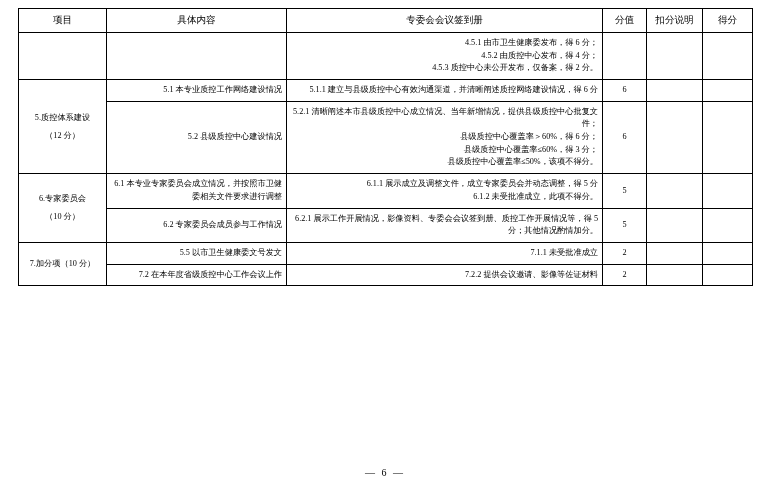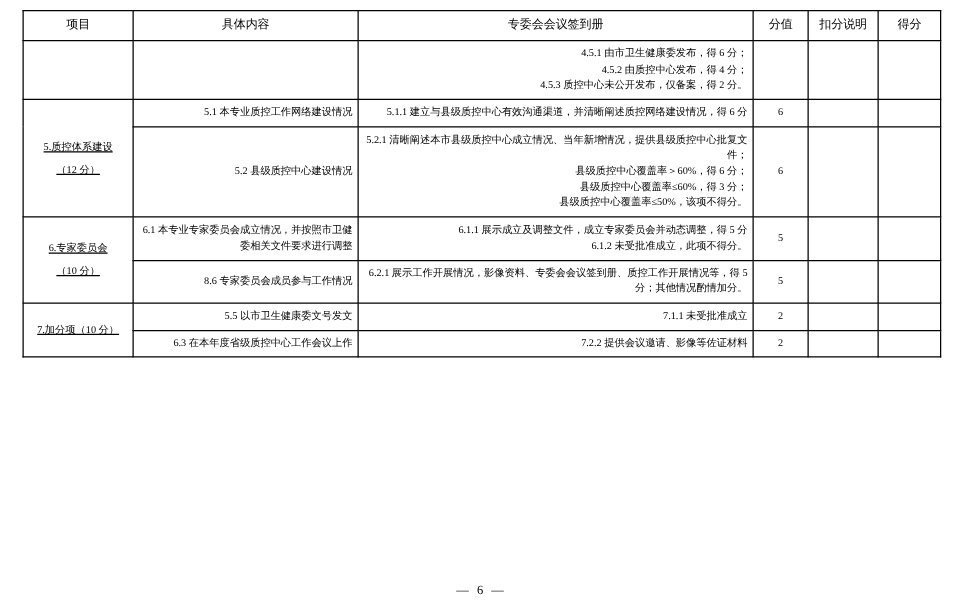--- a/index.html
+++ b/index.html
@@ -55,21 +55,20 @@
 
   .crit-lines > div {
     margin: 0;
     padding: 0;
   }
   .cellpad { padding: 5px 5px; }
 
   .itemcell {
     text-align: center;
     line-height: 2.2;
-    text-decoration: underline;
   }
 
   .pagenum {
     position: absolute;
     left: 0;
     right: 0;
     bottom: 8px;
     text-align: center;
     font-size: 10px;
     letter-spacing: 2px;
@@ -159,21 +158,21 @@
             <div>6.1.1 展示成立及调整文件，成立专家委员会并动态调整，得 5 分</div>
             <div>6.1.2 未受批准成立，此项不得分。</div>
           </div>
         </td>
         <td class="ctr mid">5</td>
         <td class="ctr mid"></td>
         <td class="ctr mid"></td>
       </tr>
 
       <tr>
-        <td class="lft mid">8.6 专家委员会成员参与工作情况</td>
+        <td class="lft mid">6.2 专家委员会成员参与工作情况</td>
         <td class="lft top cellpad">
           <div class="crit-lines">
             <div>6.2.1 展示工作开展情况，影像资料、专委会会议签到册、质控工作开展情况等，得 5 分；其他情况酌情加分。</div>
           </div>
         </td>
         <td class="ctr mid">5</td>
         <td class="ctr mid"></td>
         <td class="ctr mid"></td>
       </tr>
 
@@ -186,21 +185,21 @@
           <div class="crit-lines">
             <div>7.1.1 未受批准成立</div>
           </div>
         </td>
         <td class="ctr mid">2</td>
         <td class="ctr mid"></td>
         <td class="ctr mid"></td>
       </tr>
 
       <tr>
-        <td class="lft mid">6.3 在本年度省级质控中心工作会议上作</td>
+        <td class="lft mid">7.2 在本年度省级质控中心工作会议上作</td>
         <td class="lft mid cellpad">
           <div class="crit-lines">
             <div>7.2.2 提供会议邀请、影像等佐证材料</div>
           </div>
         </td>
         <td class="ctr mid">2</td>
         <td class="ctr mid"></td>
         <td class="ctr mid"></td>
       </tr>
 

